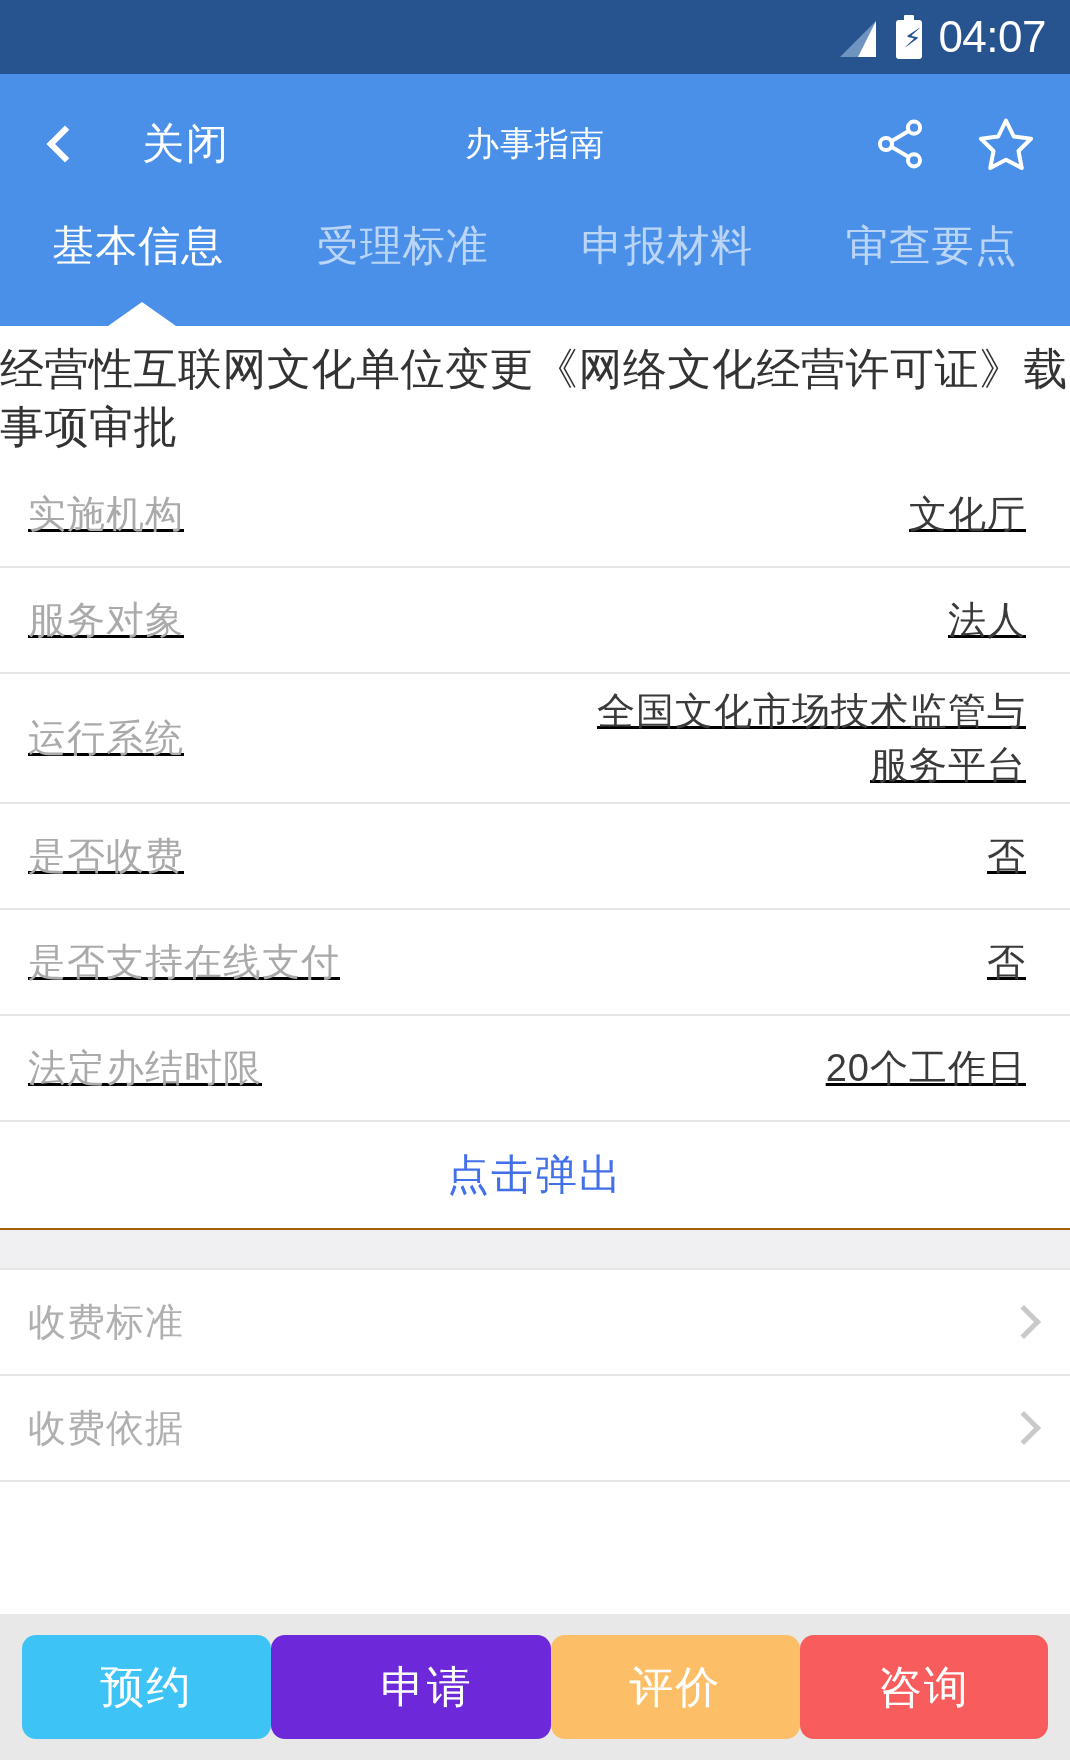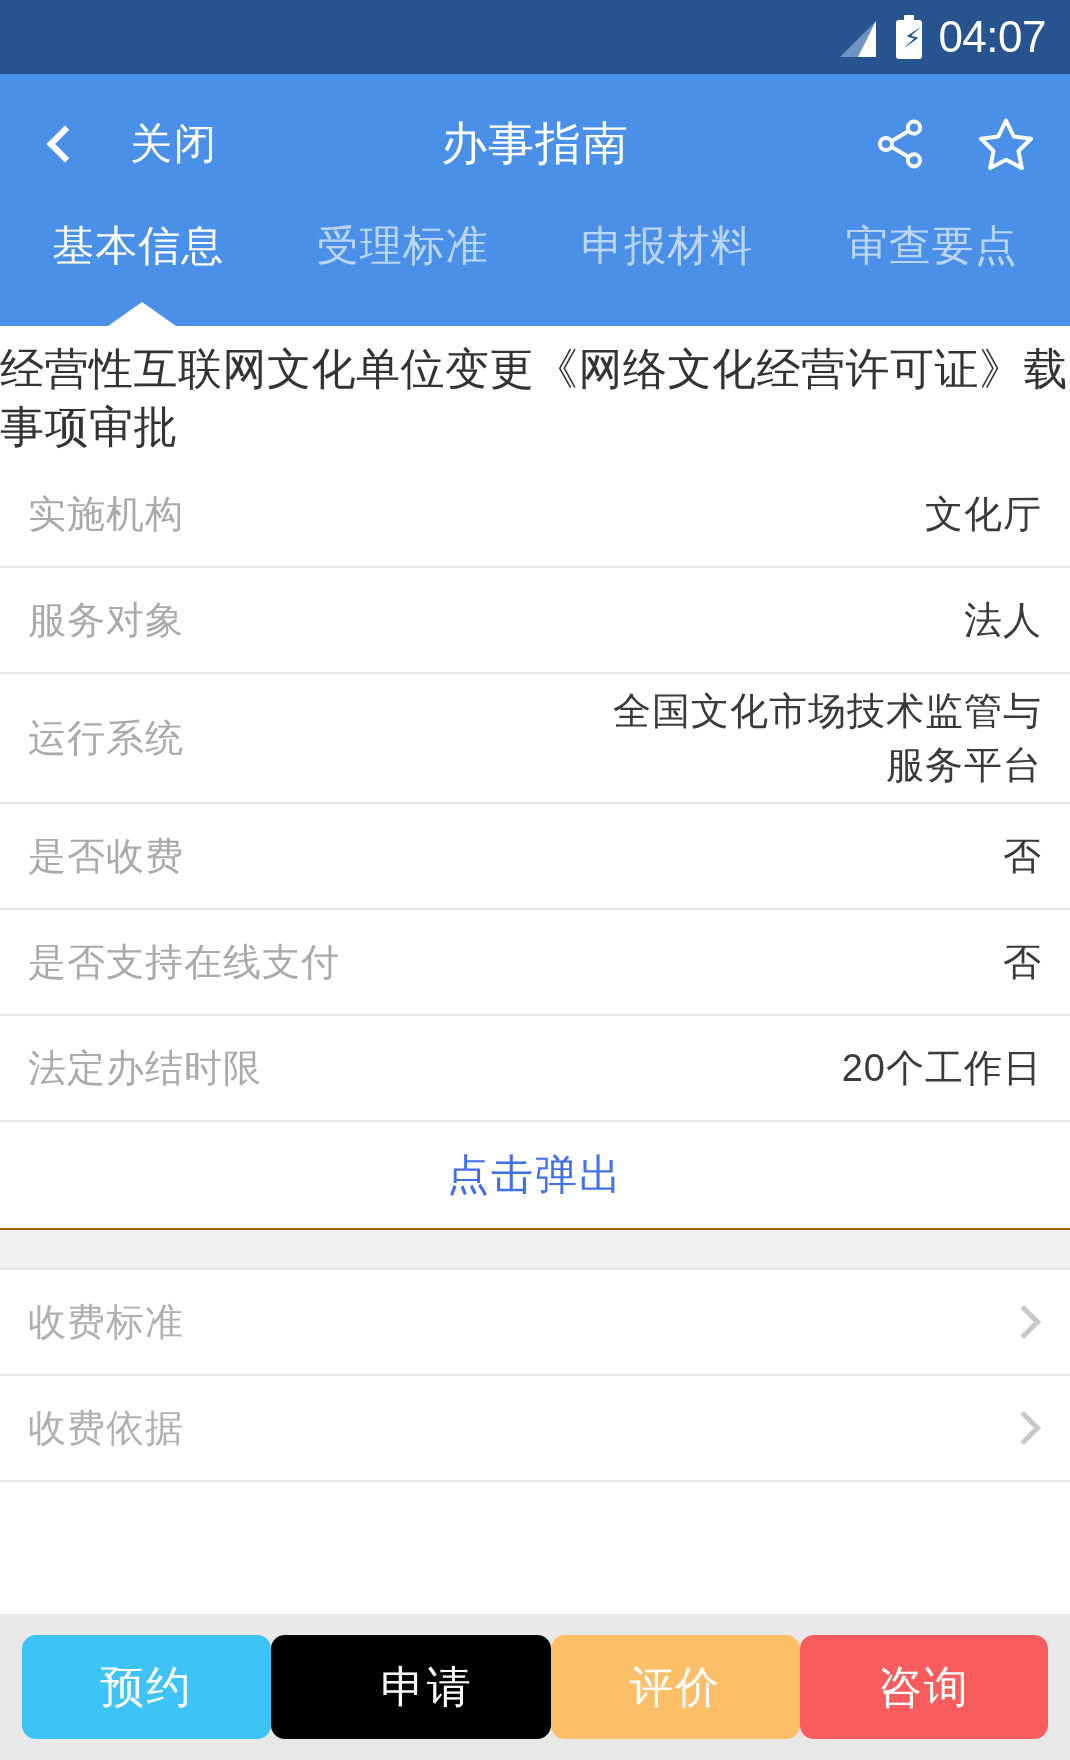--- a/index.html
+++ b/index.html
@@ -106,31 +106,31 @@
     justify-content: center;
   }
   .chev-left {
     display: block;
     width: 26px; height: 26px;
     border-left: 6px solid #ffffff;
     border-bottom: 6px solid #ffffff;
     transform: rotate(45deg);
   }
   .nav-close {
-    margin-left: 42px;
+    margin-left: 54px;
     color: #ffffff;
     font-size: 42px;
     letter-spacing: 2px;
   }
   .nav-title {
     position: absolute;
     left: 0; right: 0;
     text-align: center;
     color: #ffffff;
-    font-size: 46px;
+    font-size: 34px;
     letter-spacing: 1px;
     pointer-events: none;
   }
   .nav-actions {
     margin-left: auto;
     margin-right: 34px;
     display: flex;
     align-items: center;
     gap: 46px;
     z-index: 2;
@@ -192,22 +192,23 @@
     overflow: visible;
   }
   .doc-title .ln2 { display: block; }
 
   .info-list { background: #ffffff; }
   .info-row {
     display: flex;
     align-items: center;
     justify-content: space-between;
     min-height: 106px;
-    padding: 0 28px 0 28px;
+    padding: 0 44px 0 28px;
     border-bottom: 2px solid #e6e6e6;
+    text-decoration: underline;
   }
   .info-label {
     font-size: 38px;
     color: #aaaaaa;
     letter-spacing: 1px;
     flex: 0 0 auto;
   }
   .info-value {
     font-size: 38px;
     color: #3a3a3a;
@@ -385,18 +386,18 @@
       <div class="nav-item">
         <span class="nav-item-label">收费依据</span>
         <span class="chev-right"></span>
       </div>
     </div>
 
   </div>
 
   <div class="bottom-bar">
     <button class="action-btn" style="background: rgb(61, 195, 245);">预约</button>
-    <button class="action-btn" style="background: #000000; padding-left: 32px;">申请</button>
+    <button class="action-btn" style="background: #6d28d9; padding-left: 32px;">申请</button>
     <button class="action-btn" style="background: rgb(252, 191, 104);">评价</button>
     <button class="action-btn" style="background: rgb(249, 92, 92);">咨询</button>
   </div>
 
 </div>
 
 </body></html>

